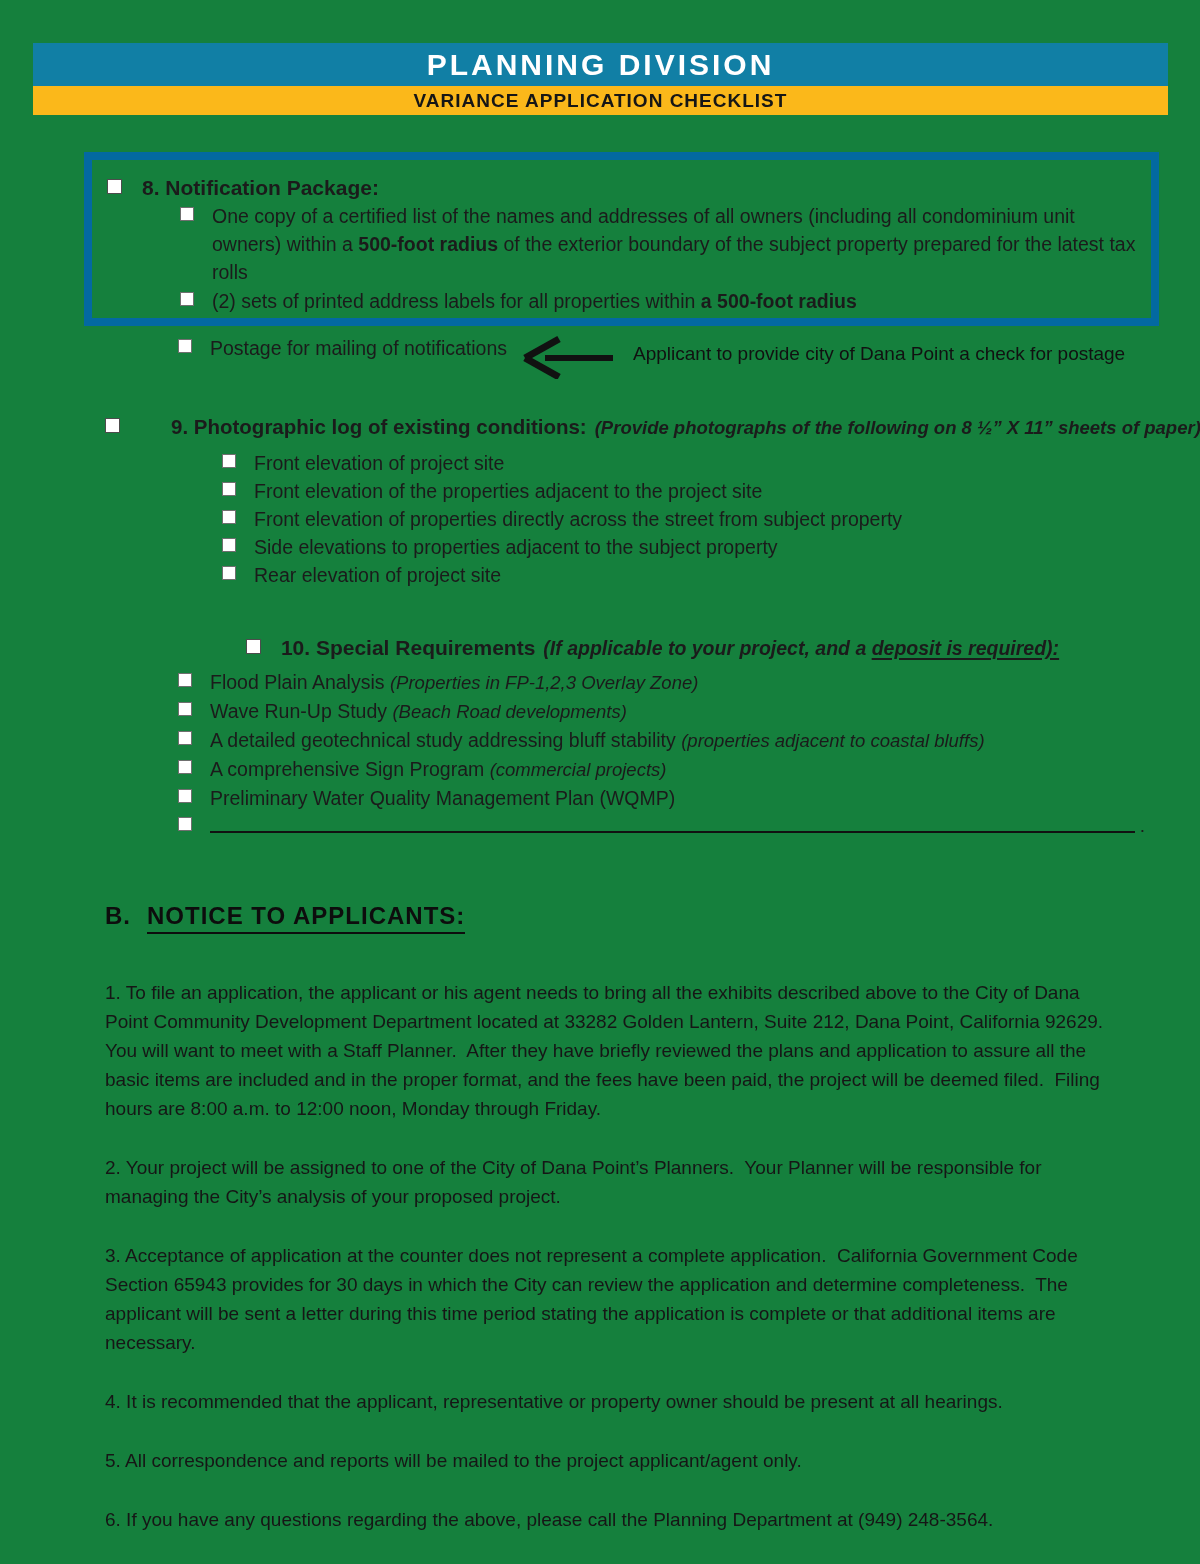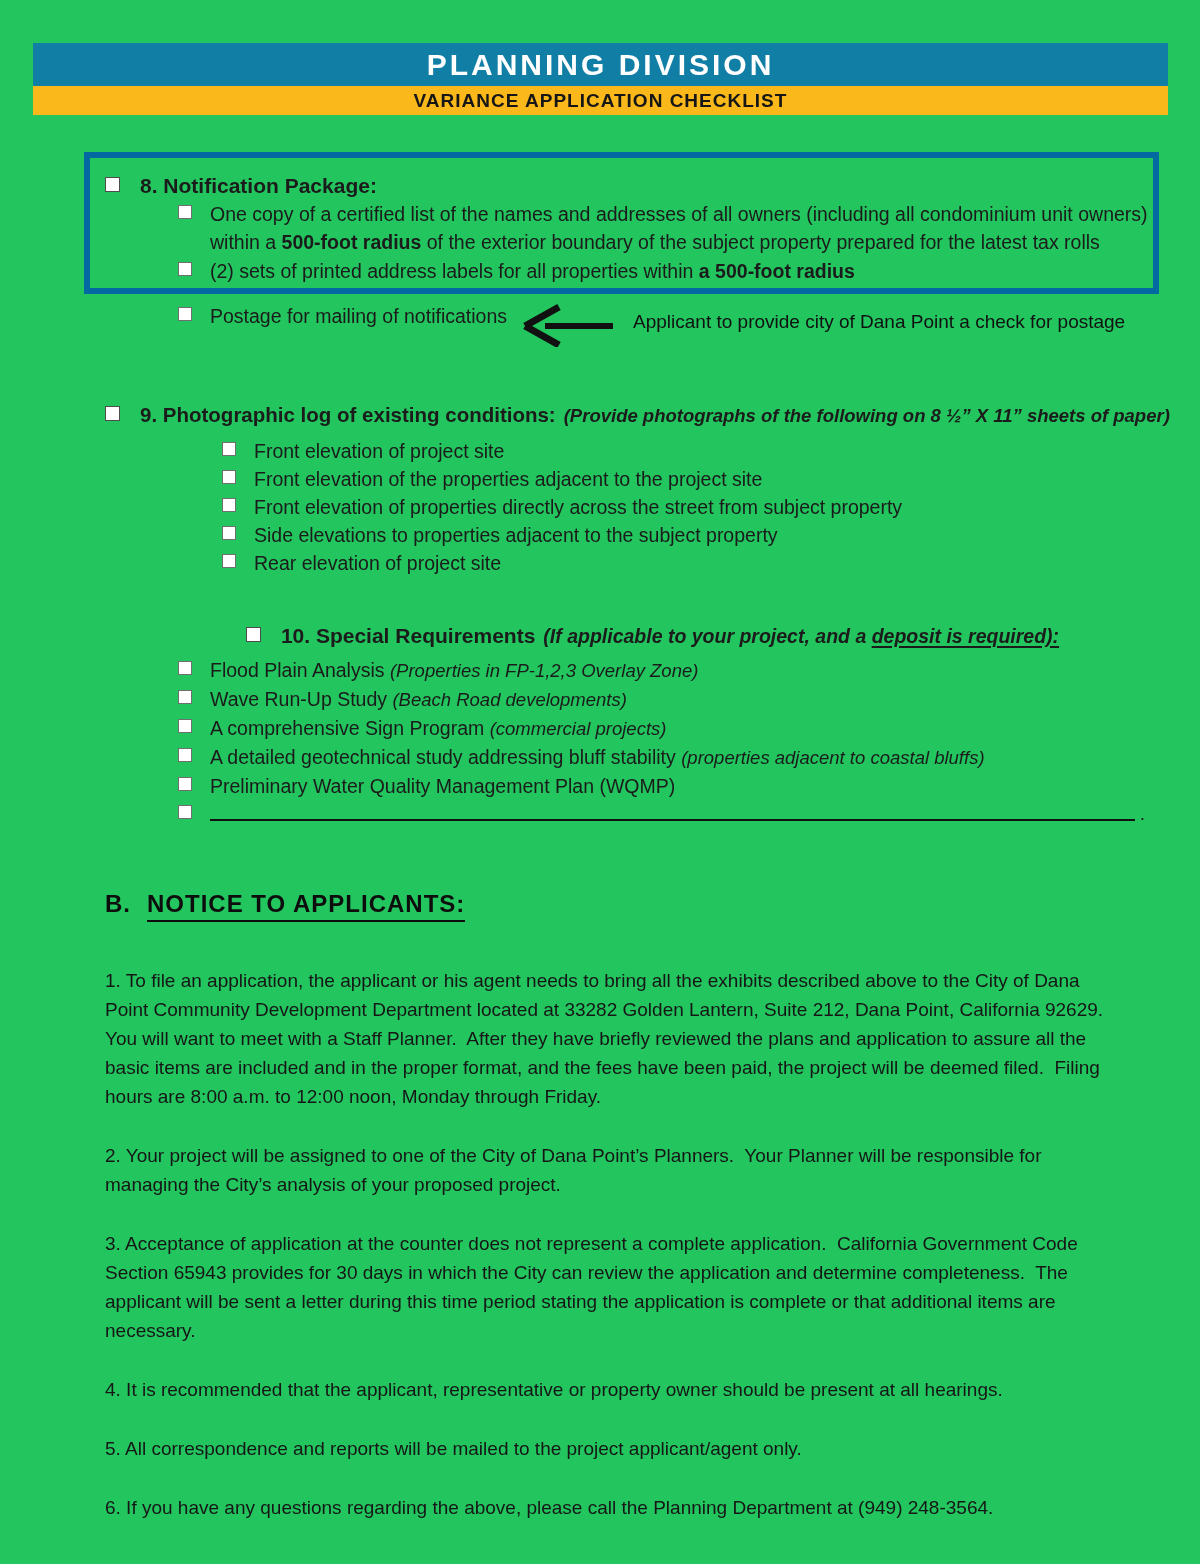--- a/index.html
+++ b/index.html
@@ -1,20 +1,20 @@
 <!DOCTYPE html>
 <html><head>
 <meta charset="utf-8">
 <style>
   * { margin:0; padding:0; box-sizing:border-box; }
   html,body { background:#e8e8e8; }
   .page {
     position:relative;
     width:1200px; height:1564px;
-    background:#22c55e;
+    background:#15803d;
     font-family:"Liberation Sans", sans-serif;
     color:#1b1b1b;
     overflow:hidden;
     margin:0 auto;
   }
   
   .header { margin:43px 32px 0 33px; }
   .band-blue {
     height:43px; background:#117fa5;
     display:flex; align-items:center; justify-content:center;
@@ -44,32 +44,32 @@
   .ind-main-in { padding-left:15px; }
   .ind-sub-in  { padding-left:88px; }
   .main-label { font-weight:bold; font-size:21px; line-height:27px; white-space:nowrap; }
   .head-note { font-weight:bold; font-style:italic; font-size:18.5px; margin-left:8px; }
   .sub-text { font-size:19.5px; line-height:28px; max-width:940px; }
   .sub-text i { font-size:18.5px; }
   .note-underline { text-decoration:underline; text-decoration-thickness:2px; text-underline-offset:3px; }
   
   .box8 {
     margin:37px 41px 8px 84px;
-    border:6px solid #0369a1;
+    border:8px solid #0369a1;
     padding:14px 4px 2px 0;
   }
   .box8 .row { margin-bottom:1px; }
   
   .postage-row { margin-top:3px; }
   .arrow-svg { flex:none; margin:1px 0 0 10px; }
   .annotation {
     font-size:19px; margin:9px 0 0 16px; white-space:nowrap; color:#111;
   }
   
-  .sec9-head  { margin-top:54px; }
+  .sec9-head  { margin-top:34px;gap:31px; }
   .sec9-items { margin-top:8px;margin-left:44px; }
   .sec9-items .row { margin-bottom:0; }
   .sec10-head { margin-top:45px;justify-content:center; }
   .sec10-items{ margin-top:6px; }
   .blank-row  { padding-right:55px; }
   .blank-line {
     flex:1 1 auto; height:21px;
     border-bottom:2.5px solid #111;
     margin-right:5px;
   }
@@ -165,25 +165,25 @@
     <div class="row ind-sub">
       <span class="cb sub gap-sub"></span>
       <span class="sub-text"><span>Flood Plain Analysis</span> <i>(Properties in FP-1,2,3 Overlay Zone)</i></span>
     </div>
     <div class="row ind-sub">
       <span class="cb sub gap-sub"></span>
       <span class="sub-text"><span>Wave Run-Up Study</span> <i>(Beach Road developments)</i></span>
     </div>
     <div class="row ind-sub">
       <span class="cb sub gap-sub"></span>
+      <span class="sub-text"><span>A detailed geotechnical study addressing bluff stability</span> <i>(properties adjacent to coastal bluffs)</i></span>
+    </div>
+    <div class="row ind-sub">
+      <span class="cb sub gap-sub"></span>
       <span class="sub-text"><span>A comprehensive Sign Program</span> <i>(commercial projects)</i></span>
-    </div>
-    <div class="row ind-sub">
-      <span class="cb sub gap-sub"></span>
-      <span class="sub-text"><span>A detailed geotechnical study addressing bluff stability</span> <i>(properties adjacent to coastal bluffs)</i></span>
     </div>
     <div class="row ind-sub">
       <span class="cb sub gap-sub"></span>
       <span class="sub-text">Preliminary Water Quality Management Plan (WQMP)</span>
     </div>
     <div class="row ind-sub blank-row">
       <span class="cb sub gap-sub"></span>
       <span class="blank-line"></span>
       <span class="blank-period">.</span>
     </div>

